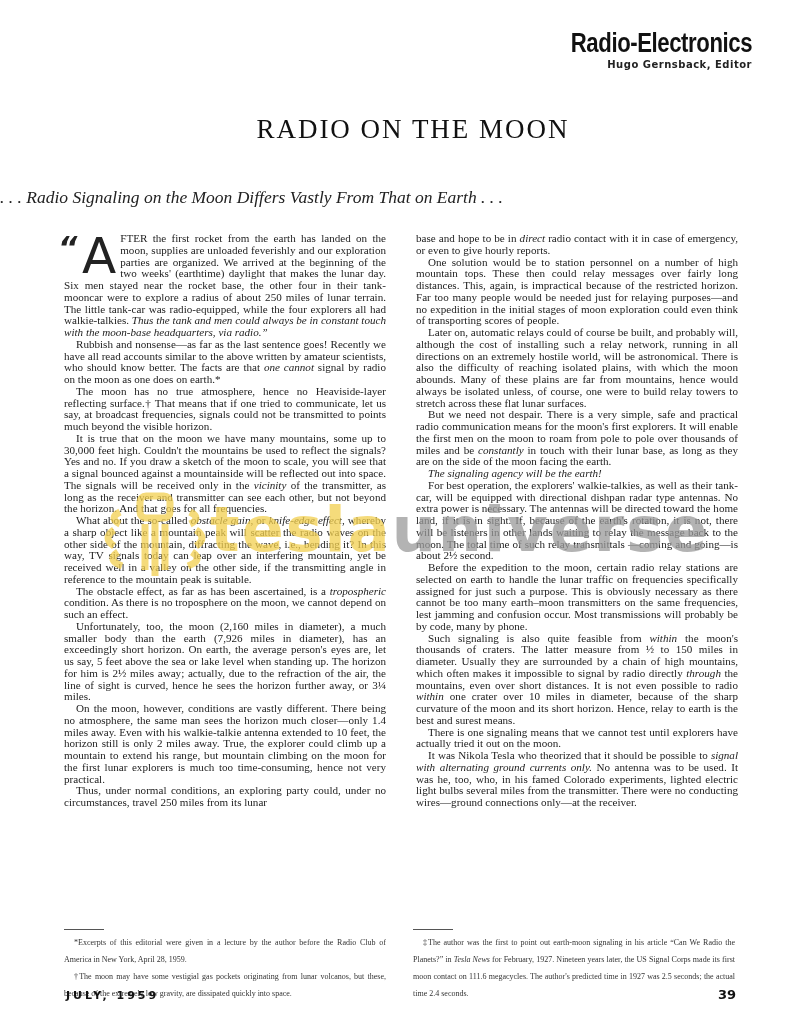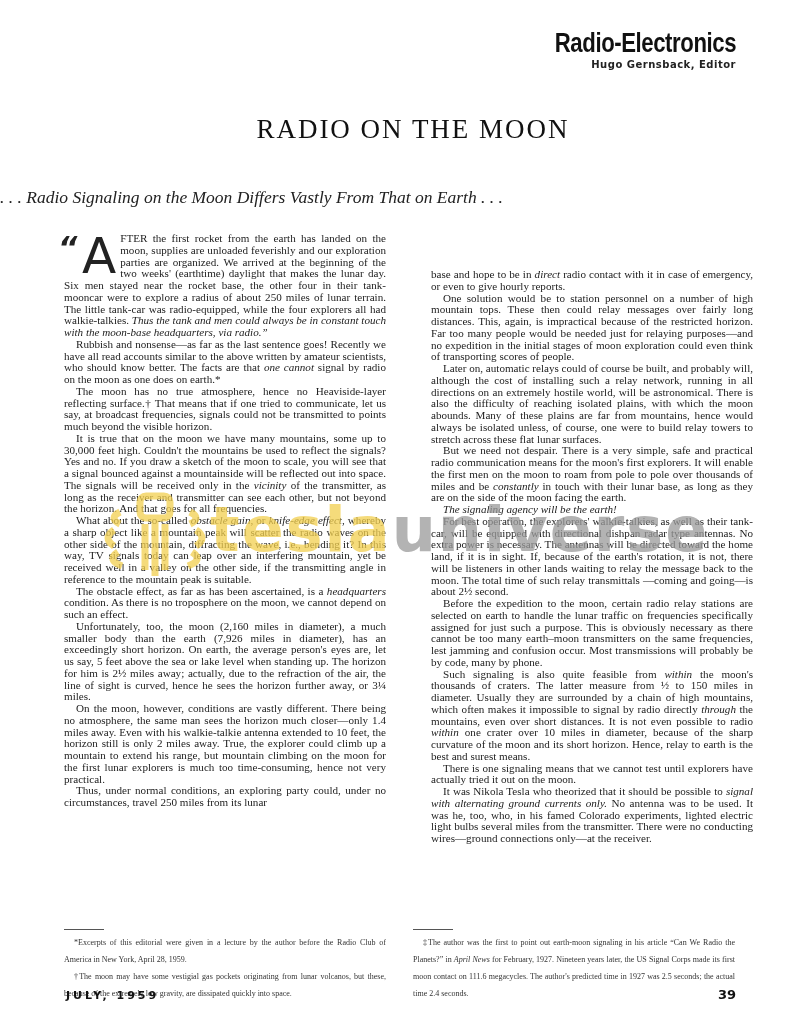--- a/index.html
+++ b/index.html
@@ -1,24 +1,24 @@
 <!DOCTYPE html>
 <html><head>
 <meta charset="utf-8">
 <style>
   html, body { margin: 0; padding: 0; background: #ffffff; }
   body { width: 800px; height: 1035px; position: relative; overflow: hidden; color: #1a1a1a; }
-  .masthead { position: absolute; right: 64px; top: 28px; text-align: right; }
+  .masthead { position: absolute; right: 48px; top: 28px; text-align: right; }
   .mag-title { font-family: "Liberation Sans", sans-serif; font-weight: bold; font-size: 27px; letter-spacing: -0.5px; transform: scaleX(0.82); transform-origin: right center; color: #111; line-height: 30px; }
   .editor { font-family: "DejaVu Sans", sans-serif; font-weight: bold; font-size: 10px; letter-spacing: 0.5px; color: #222; margin-top: 1px; }
   .title { position: absolute; left: 13px; width: 800px; top: 114px; text-align: center; font-family: "Liberation Serif", serif; font-size: 27px; letter-spacing: 2px; color: #111; }
   .subtitle { position: absolute; left: 0; width: 800px; top: 187px; text-align: left; font-family: "Liberation Serif", serif; font-style: italic; font-size: 17.5px; color: #222; }
   .col { position: absolute; top: 233px; width: 322px; font-family: "Liberation Serif", serif; font-size: 11.1px; line-height: 11.75px; text-align: justify; color: #222; }
   .col.left { left: 64px; }
-  .col.right { left: 431px; margin-top: 36px; }
+  .col.right { left: 416px; }
   .col p { margin: 0; text-indent: 12px; }
   .col p.noindent { text-indent: 0; }
   .dropcap-wrap { position: relative; }
   .quote-mark { position: absolute; left: -6px; top: 0px; font-family: "DejaVu Sans", sans-serif; font-weight: bold; font-size: 30px; line-height: 30px; font-style: italic; }
   .dropcap { float: left; font-family: "DejaVu Sans", sans-serif; font-size: 50px; line-height: 42px; margin: 0 4px 0 18px; padding-top: 2px; }
   .first-p { text-indent: 0 !important; }
   .sig { float: right; font-style: italic; }
   .footnotes { position: absolute; top: 929px; width: 322px; font-family: "Liberation Serif", serif; font-size: 8px; line-height: 17px; text-align: justify; color: #333; }
   .footnotes.left { left: 64px; }
   .footnotes.right { left: 413px; }
@@ -46,21 +46,21 @@
 <div class="col left">
   <div class="dropcap-wrap">
     <span class="quote-mark">“</span>
     <span class="dropcap">A</span>
     <p class="first-p"><span>FTER the first rocket from the earth has landed on the moon, supplies are unloaded feverishly and our exploration parties are organized. We arrived at the beginning of the two weeks' (earthtime) daylight that makes the lunar day. Six men stayed near the rocket base, the other four in their tank-mooncar were to explore a radius of about 250 miles of lunar terrain. The little tank-car was radio-equipped, while the four explorers all had walkie-talkies. </span><em>Thus the tank and men could always be in constant touch with the moon-base headquarters, via radio.”</em></p>
   </div>
   <p><span>Rubbish and nonsense—as far as the last sentence goes! Recently we have all read accounts similar to the above written by amateur scientists, who should know better. The facts are that </span><em>one cannot</em><span> signal by radio on the moon as one does on earth.*</span></p>
   <p>The moon has no true atmosphere, hence no Heaviside-layer reflecting surface.† That means that if one tried to communicate, let us say, at broadcast frequencies, signals could not be transmitted to points much beyond the visible horizon.</p>
   <p><span>It is true that on the moon we have many mountains, some up to 30,000 feet high. Couldn't the mountains be used to reflect the signals? Yes and no. If you draw a sketch of the moon to scale, you will see that a signal bounced against a mountainside will be reflected out into space. The signals will be received only in the </span><em>vicinity</em><span> of the transmitter, as long as the receiver and transmitter can see each other, but not beyond the horizon. And that goes for all frequencies.</span></p>
   <p><span>What about the so-called </span><em>obstacle gain</em><span>, or </span><em>knife-edge effect</em><span>, whereby a sharp object like a mountain peak will scatter the radio waves on the other side of the mountain, diffracting the wave, i.e., bending it? In this way, TV signals today can leap over an interfering mountain, yet be received well in a valley on the other side, if the transmitting angle in reference to the mountain peak is suitable.</span></p>
-  <p><span>The obstacle effect, as far as has been ascertained, is a </span><em>headquarters</em><span> condition. As there is no troposphere on the moon, we cannot depend on such an effect.</span></p>
+  <p><span>The obstacle effect, as far as has been ascertained, is a </span><em>tropospheric</em><span> condition. As there is no troposphere on the moon, we cannot depend on such an effect.</span></p>
   <p>Unfortunately, too, the moon (2,160 miles in diameter), a much smaller body than the earth (7,926 miles in diameter), has an exceedingly short horizon. On earth, the average person's eyes are, let us say, 5 feet above the sea or lake level when standing up. The horizon for him is 2½ miles away; actually, due to the refraction of the air, the line of sight is curved, hence he sees the horizon further away, or 3¼ miles.</p>
   <p>On the moon, however, conditions are vastly different. There being no atmosphere, the same man sees the horizon much closer—only 1.4 miles away. Even with his walkie-talkie antenna extended to 10 feet, the horizon still is only 2 miles away. True, the explorer could climb up a mountain to extend his range, but mountain climbing on the moon for the first lunar explorers is much too time-consuming, hence not very practical.</p>
   <p>Thus, under normal conditions, an exploring party could, under no circumstances, travel 250 miles from its lunar</p>
 </div>
 
 <div class="col right">
   <p class="noindent"><span>base and hope to be in </span><em>direct</em><span> radio contact with it in case of emergency, or even to give hourly reports.</span></p>
   <p>One solution would be to station personnel on a number of high mountain tops. These then could relay messages over fairly long distances. This, again, is impractical because of the restricted horizon. Far too many people would be needed just for relaying purposes—and no expedition in the initial stages of moon exploration could even think of transporting scores of people.</p>
   <p>Later on, automatic relays could of course be built, and probably will, although the cost of installing such a relay network, running in all directions on an extremely hostile world, will be astronomical. There is also the difficulty of reaching isolated plains, with which the moon abounds. Many of these plains are far from mountains, hence would always be isolated unless, of course, one were to build relay towers to stretch across these flat lunar surfaces.</p>
   <p><span>But we need not despair. There is a very simple, safe and practical radio communication means for the moon's first explorers. It will enable the first men on the moon to roam from pole to pole over thousands of miles and be </span><em>constantly</em><span> in touch with their lunar base, as long as they are on the side of the moon facing the earth.</span></p>
@@ -73,21 +73,21 @@
 </div>
 
 <div class="footnotes left">
   <div class="fn-rule"></div>
   <p>*Excerpts of this editorial were given in a lecture by the author before the Radio Club of America in New York, April 28, 1959.</p>
   <p>†The moon may have some vestigial gas pockets originating from lunar volcanos, but these, because of the extremely low gravity, are dissipated quickly into space.</p>
 </div>
 
 <div class="footnotes right">
   <div class="fn-rule"></div>
-  <p><span>‡The author was the first to point out earth-moon signaling in his article “Can We Radio the Planets?” in </span><em>April News</em><span> for February, 1927. Nineteen years later, the US Signal Corps made its first moon contact on 111.6 megacycles. The author's predicted time in 1927 was 2.5 seconds; the actual time 2.4 seconds.</span></p>
+  <p><span>‡The author was the first to point out earth-moon signaling in his article “Can We Radio the Planets?” in </span><em>Tesla News</em><span> for February, 1927. Nineteen years later, the US Signal Corps made its first moon contact on 111.6 megacycles. The author's predicted time in 1927 was 2.5 seconds; the actual time 2.4 seconds.</span></p>
 </div>
 
 <div class="date">JULY, 1959</div>
 <div class="pageno">39</div>
 
 <div class="watermark">
   <svg width="110" height="90" viewBox="0 0 110 90" style="position:absolute;left:0;top:0;">
     <g fill="none" stroke="#f2cf4f" stroke-width="7">
       <path d="M20 22 Q8 28 20 34"></path>
       <path d="M14 40 Q2 48 14 56"></path>

